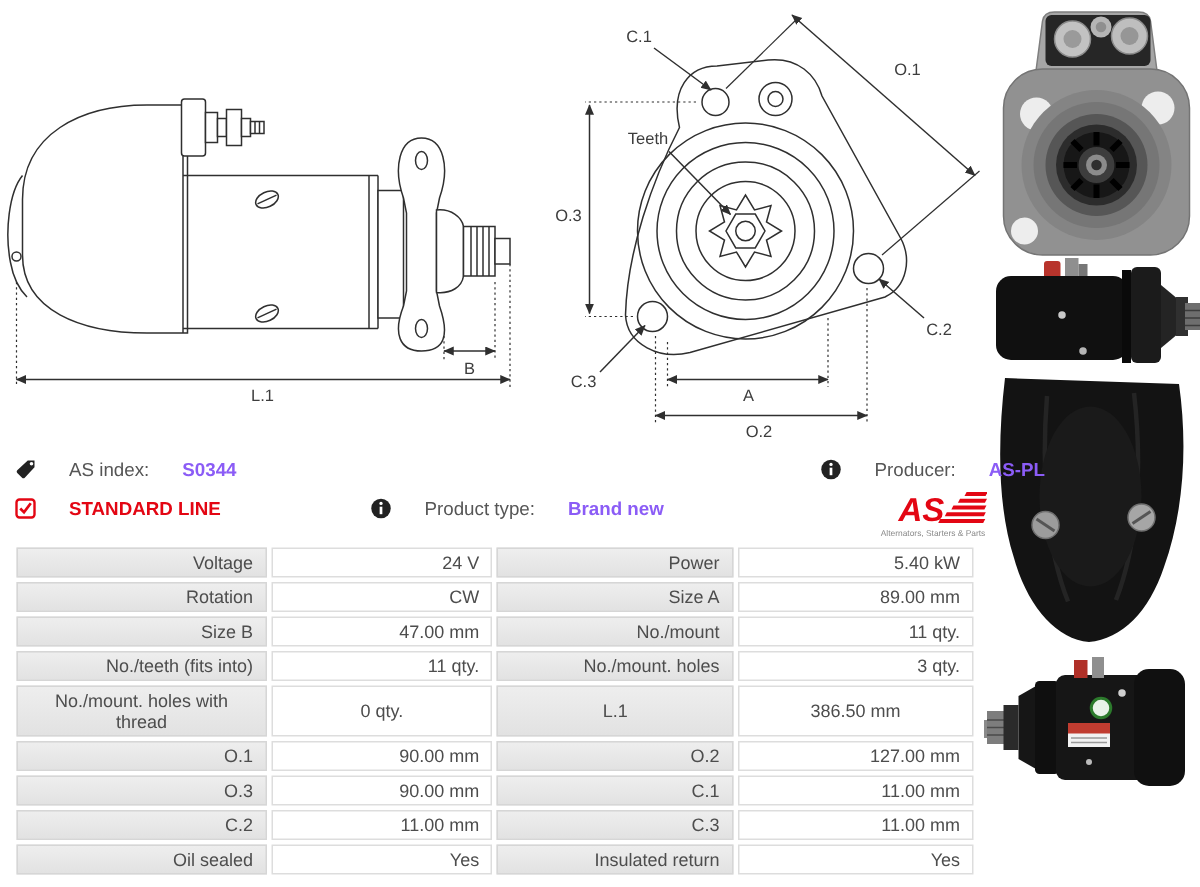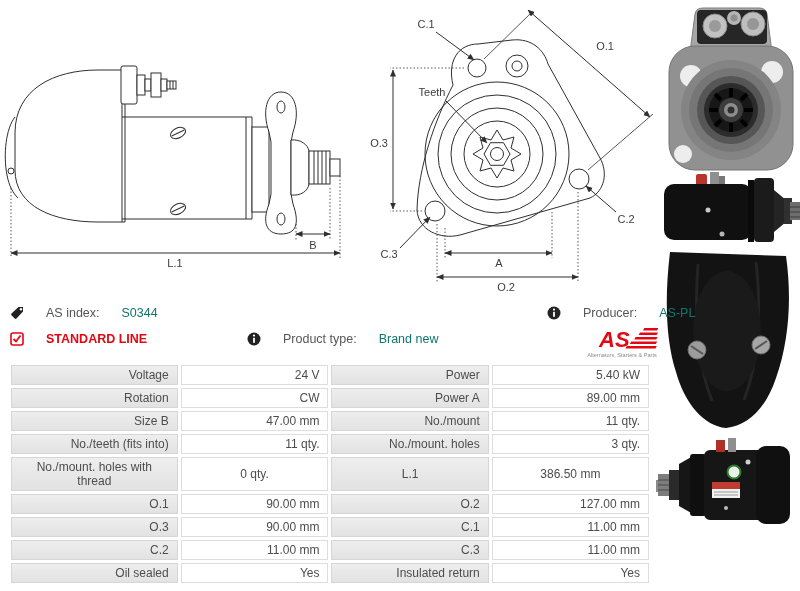--- a/index.html
+++ b/index.html
@@ -7,21 +7,21 @@
   body { font-family:"Liberation Sans", sans-serif; }
   #page { position:relative; width:800px; height:591px; background:#fff; overflow:hidden; }
 
   
   .abs { position:absolute; }
   svg text { font-family:"Liberation Sans", sans-serif; }
 
   
   .info-item { position:absolute; display:flex; align-items:center; gap:22px;
                font-size:12.5px; color:#565656; white-space:nowrap; }
-  .info-item b { color:#0f766e; font-weight:normal; }
+  .info-item b { color:#8b5cf6; font-weight:bold; }
   .info-item.red b, .info-item.red { color:#e30613; }
   .icon14 { width:14px; height:14px; flex:0 0 14px; }
 
   
   table.spec { position:absolute; left:8px; top:362px; width:644px;
                border-collapse:separate; border-spacing:3px; table-layout:fixed; }
   table.spec td { font-size:12px; line-height:14px; color:#4d4d4d;
                   text-align:right; vertical-align:middle;
                   padding:2px 8px; height:17px; }
   td.lbl { background:#e7e7e7; border:1px solid #d6d6d6;
@@ -298,21 +298,21 @@
     <tbody>
       <tr>
         <td class="lbl">Voltage</td>
         <td class="val">24 V</td>
         <td class="lbl">Power</td>
         <td class="val">5.40 kW</td>
       </tr>
       <tr>
         <td class="lbl">Rotation</td>
         <td class="val">CW</td>
-        <td class="lbl">Power A</td>
+        <td class="lbl">Size A</td>
         <td class="val">89.00 mm</td>
       </tr>
       <tr>
         <td class="lbl">Size B</td>
         <td class="val">47.00 mm</td>
         <td class="lbl">No./mount</td>
         <td class="val">11 qty.</td>
       </tr>
       <tr>
         <td class="lbl">No./teeth (fits into)</td>

